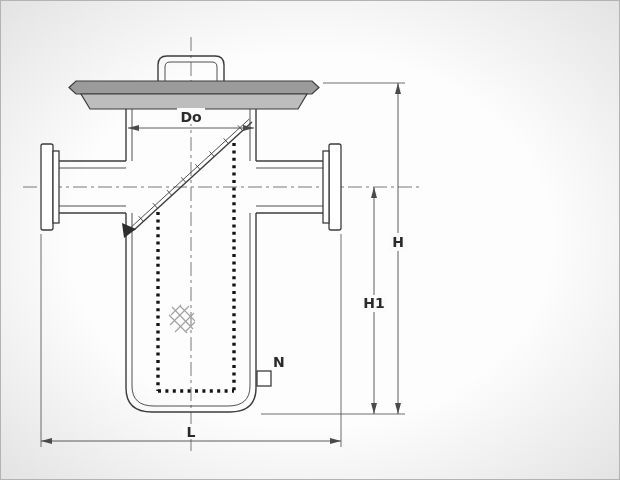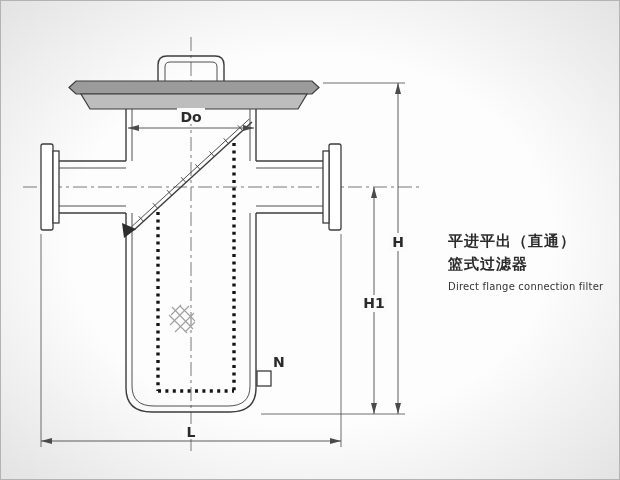--- a/index.html
+++ b/index.html
@@ -153,19 +153,14 @@
       <line class="ext" x1="40" y1="233" x2="40" y2="446"></line>
       <line class="ext" x1="340" y1="233" x2="340" y2="446"></line>
       <line class="dim" x1="40" y1="440" x2="340" y2="440"></line>
       <polygon class="arrow" points="40,440 51,437 51,443"></polygon>
       <polygon class="arrow" points="340,440 329,437 329,443"></polygon>
       <rect class="halo" x="181" y="423" width="18" height="15"></rect>
       <text class="dimtext" x="190" y="436" text-anchor="middle">L</text>
     </g>
   </svg>
 
-  <div class="caption">
-    <div class="zh">平进平出（直通）</div>
-    <div class="zh">篮式过滤器</div>
-    <div class="en">Direct flange connection filter</div>
-  </div>
 
 </div>
 
 </body></html>

